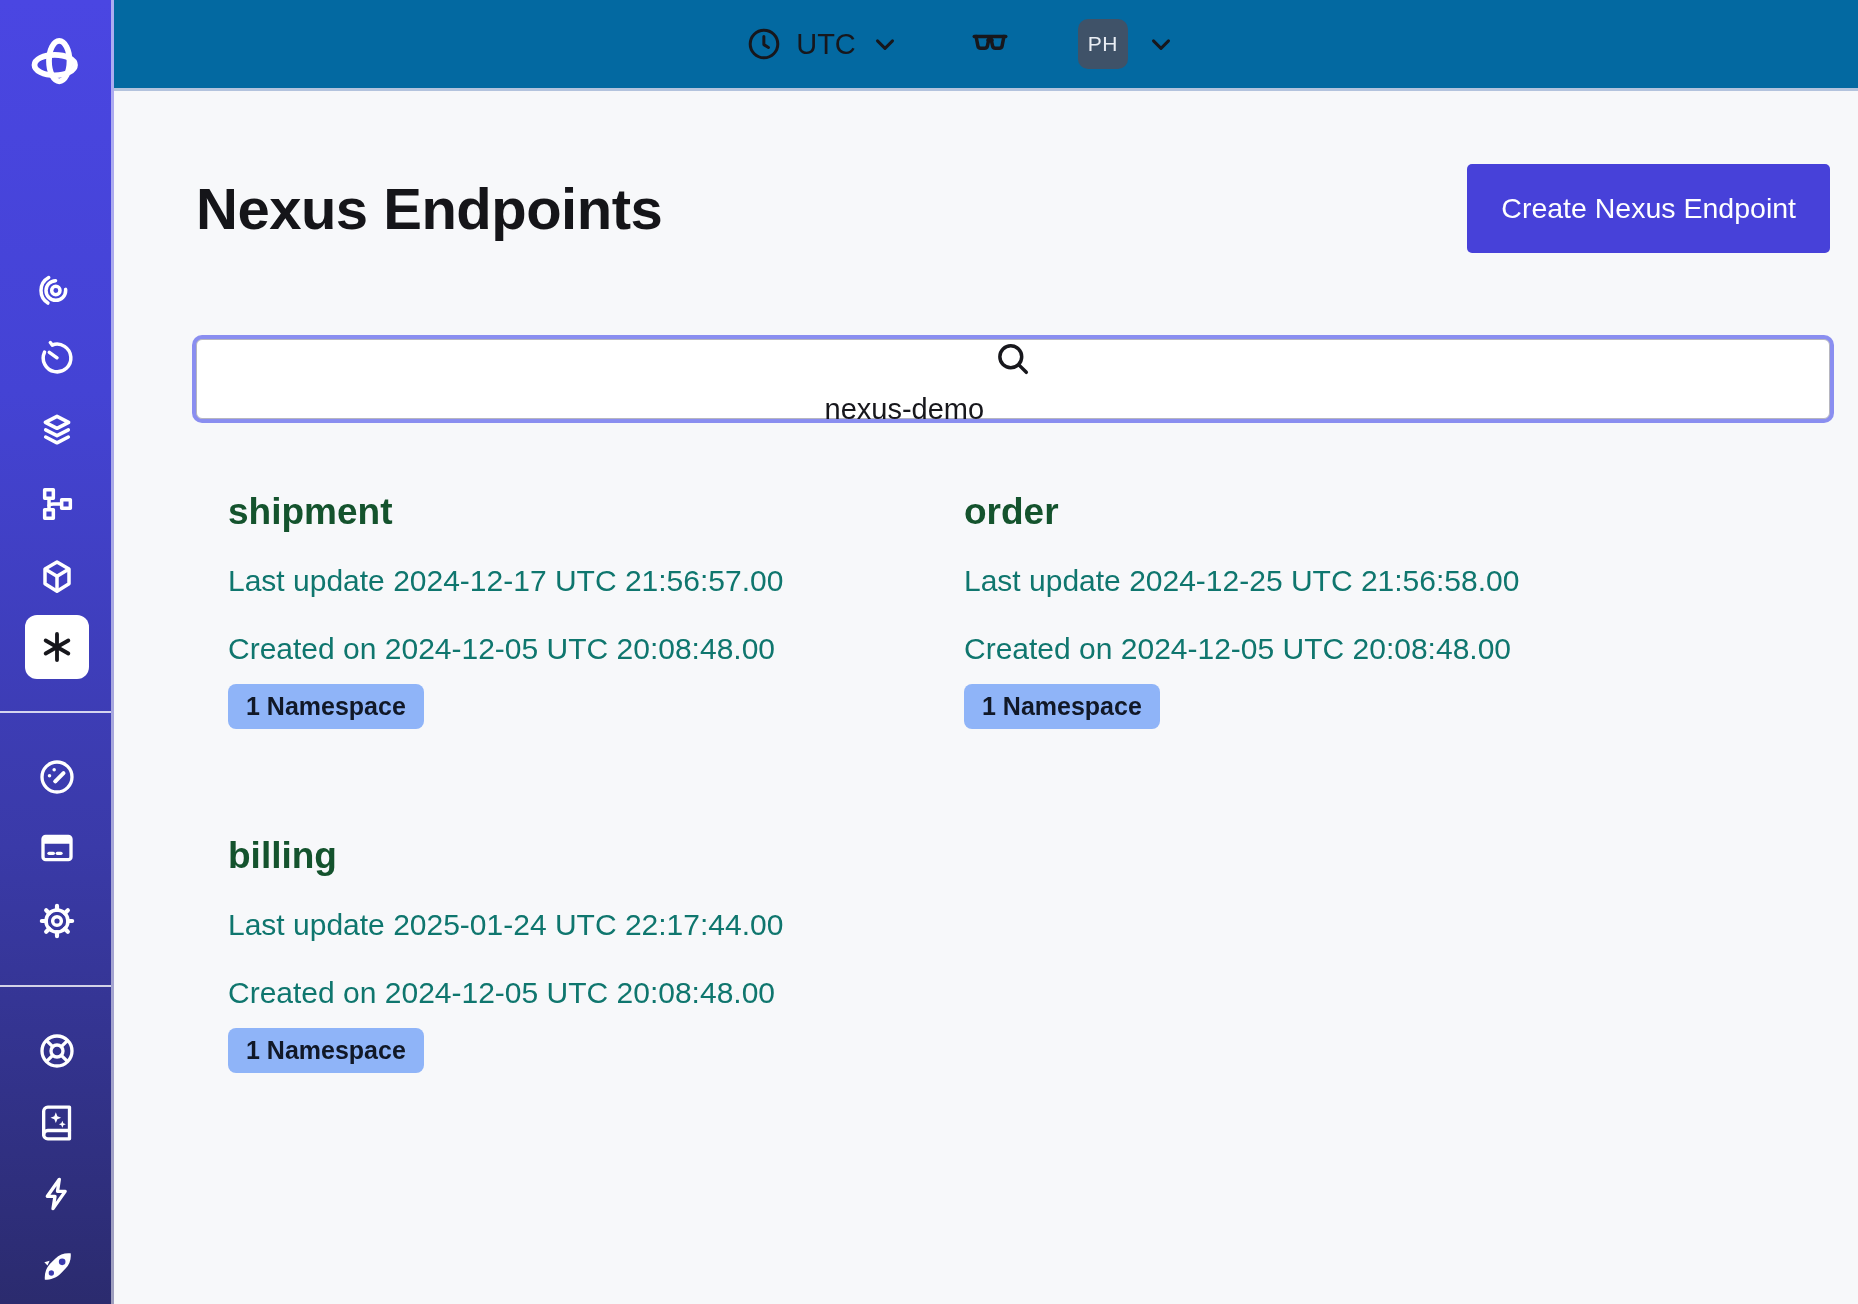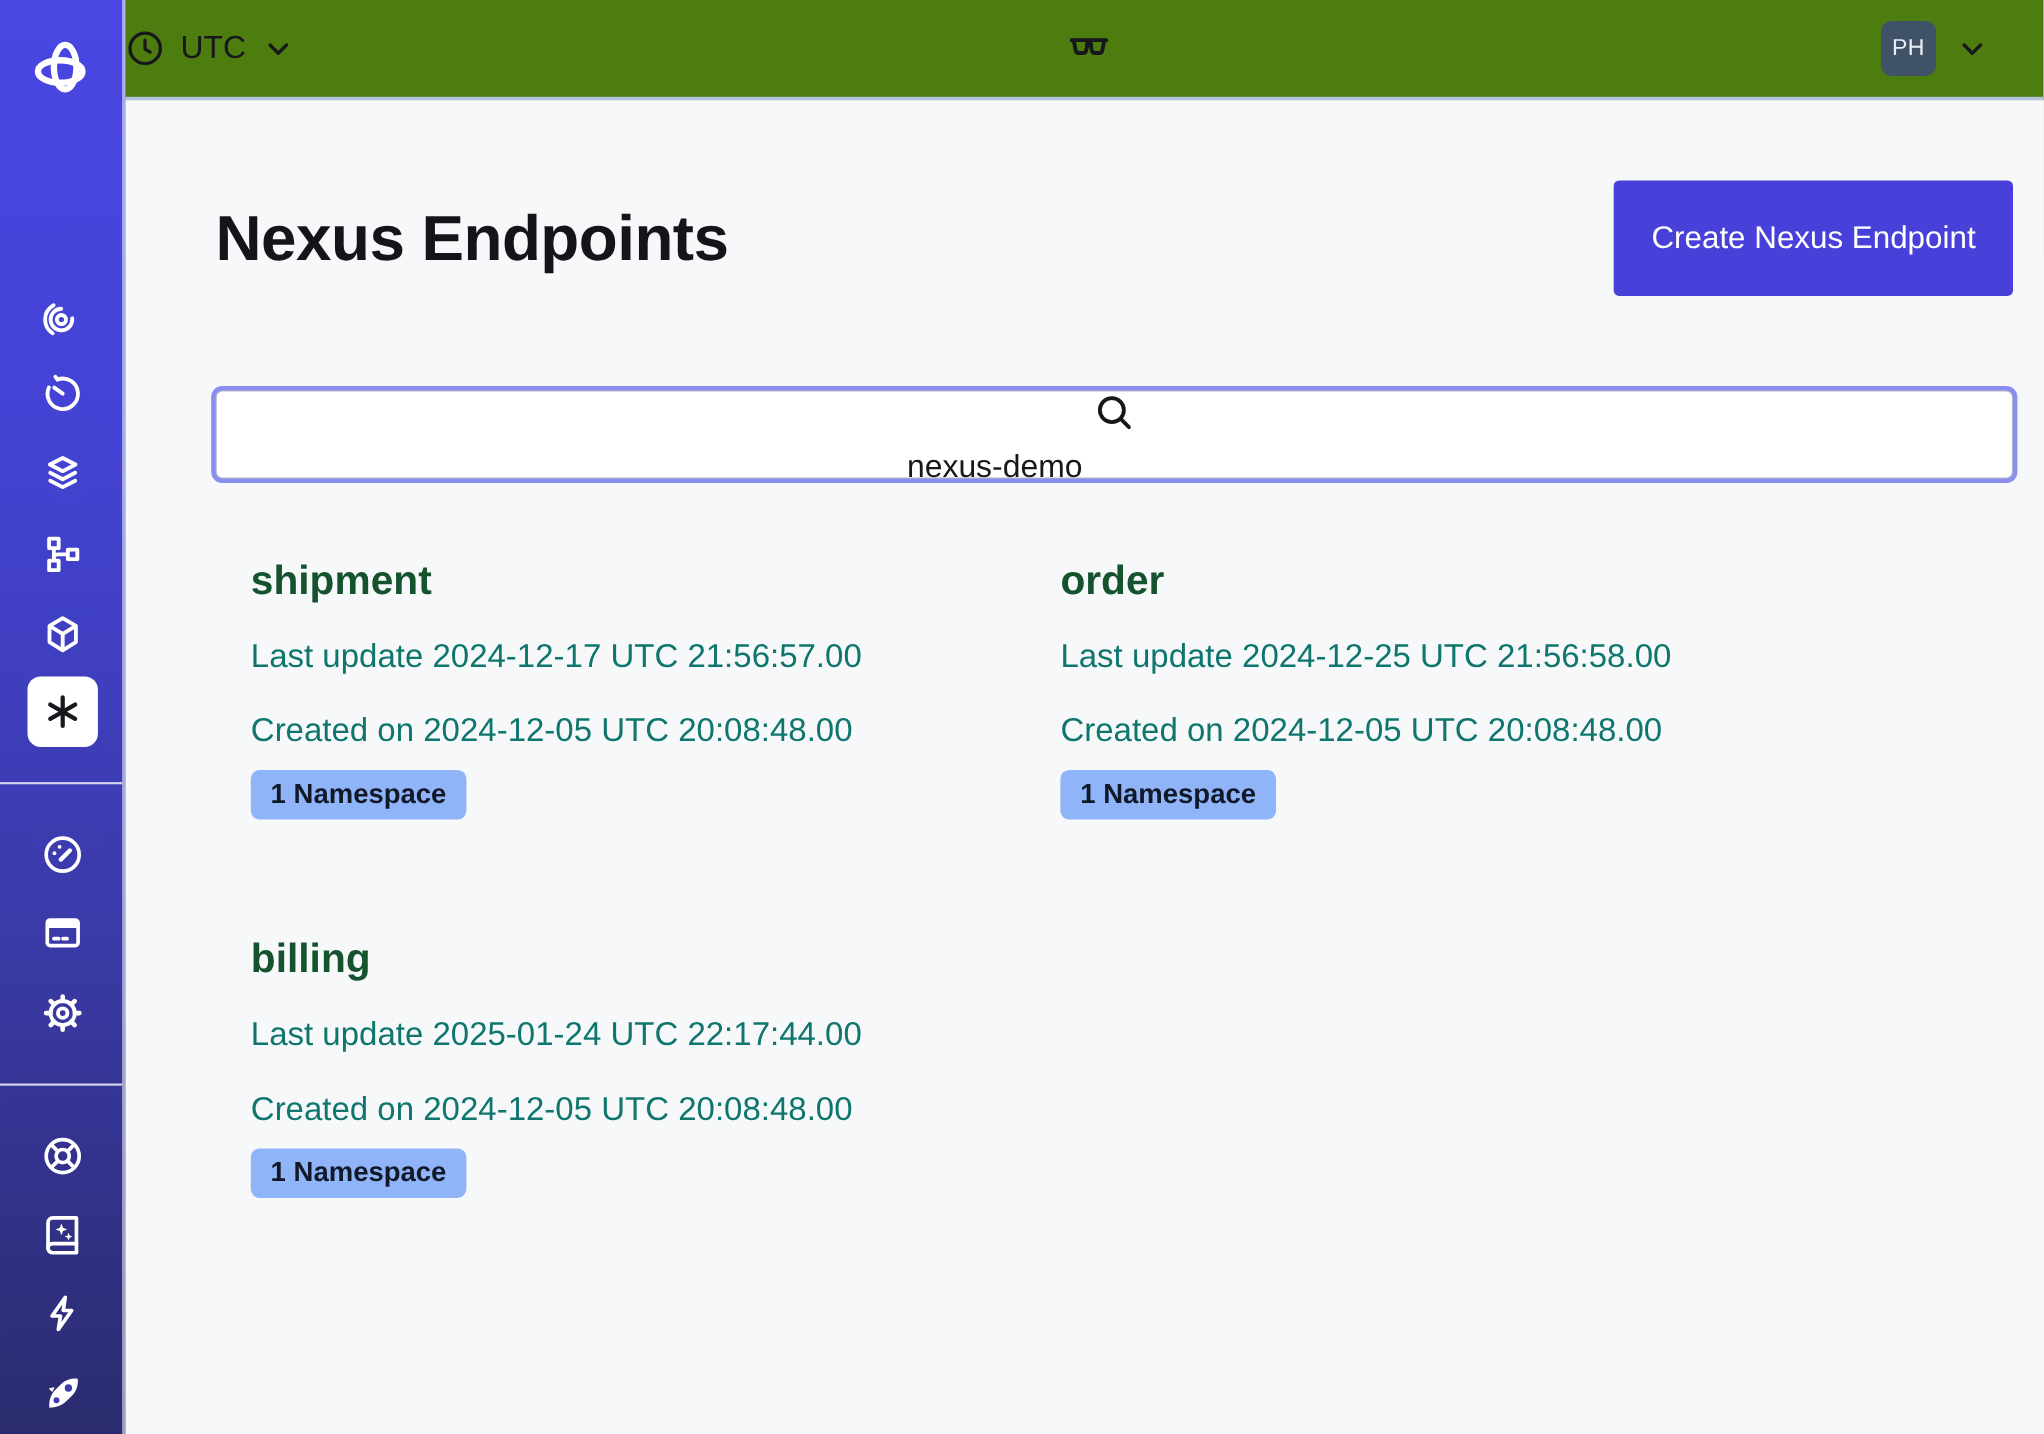--- a/index.html
+++ b/index.html
@@ -19,42 +19,42 @@
   .nav-item {
     position:absolute; left:25px; width:64px; height:64px; border-radius:12px;
     display:flex; align-items:center; justify-content:center; color:#fff; cursor:pointer;
   }
   .nav-item svg { width:40px; height:40px; display:block; }
   .nav-item.active { background:#ffffff; color:#17171c; }
   .side-divider { position:absolute; left:0; width:111px; height:2px; background:rgba(255,255,255,.78); }
 
   
   .header {
-    position:absolute; left:114px; right:0; top:0; height:91px; background:#4d7c0f;
+    position:absolute; left:114px; right:0; top:0; height:91px; background:#0369a1;
     border-bottom:3px solid #b3c3dd; display:flex; align-items:center;
-    justify-content:space-between; padding-right:50px; color:#17171c;
+    justify-content:center; padding-right:50px; color:#17171c;
   }
   .tz { display:flex; align-items:center; gap:14px; font-size:29px; cursor:pointer; }
   .tz svg.clock { width:36px; height:36px; }
   .chev { width:30px; height:30px; }
   .glasses-btn { margin-left:68px; cursor:pointer; display:flex; }
   .glasses-btn svg { width:44px; height:44px; }
   .account { margin-left:66px; display:flex; align-items:center; gap:18px; cursor:pointer; }
   .avatar {
     width:50px; height:50px; border-radius:10px; background:#3f5268; color:#e9eef4;
     display:flex; align-items:center; justify-content:center; font-size:21px; letter-spacing:.5px;
   }
 
   
   .main { position:absolute; left:114px; right:0; top:94px; bottom:0; padding:70px 28px 0 82px; }
   .title-row { display:flex; align-items:center; justify-content:space-between; }
   .page-title { font-size:58px; font-weight:700; color:#151519; letter-spacing:-.5px; }
   .create-btn {
     background:#4741d9; color:#ffffff; border:none; border-radius:5px; cursor:pointer;
-    font-size:28.5px; height:105px; padding:0 34px; font-family:inherit;
+    font-size:28.5px; height:89px; padding:0 34px; font-family:inherit;
   }
   .search-box {
     margin-top:86px; height:80px; background:#ffffff; border:1px solid #b6b6c0;
     box-shadow:0 0 0 4px #8a8ef0; border-radius:6px;
     display:flex; align-items:center; padding:0 20px; gap:15px;flex-direction:column;
   }
   .search-box svg { width:38px; height:38px; color:#17171c; flex:none; }
   .search-box input {
     flex:1; border:none; outline:none; background:transparent;
     font-size:29px; color:#17171c; font-family:inherit;

